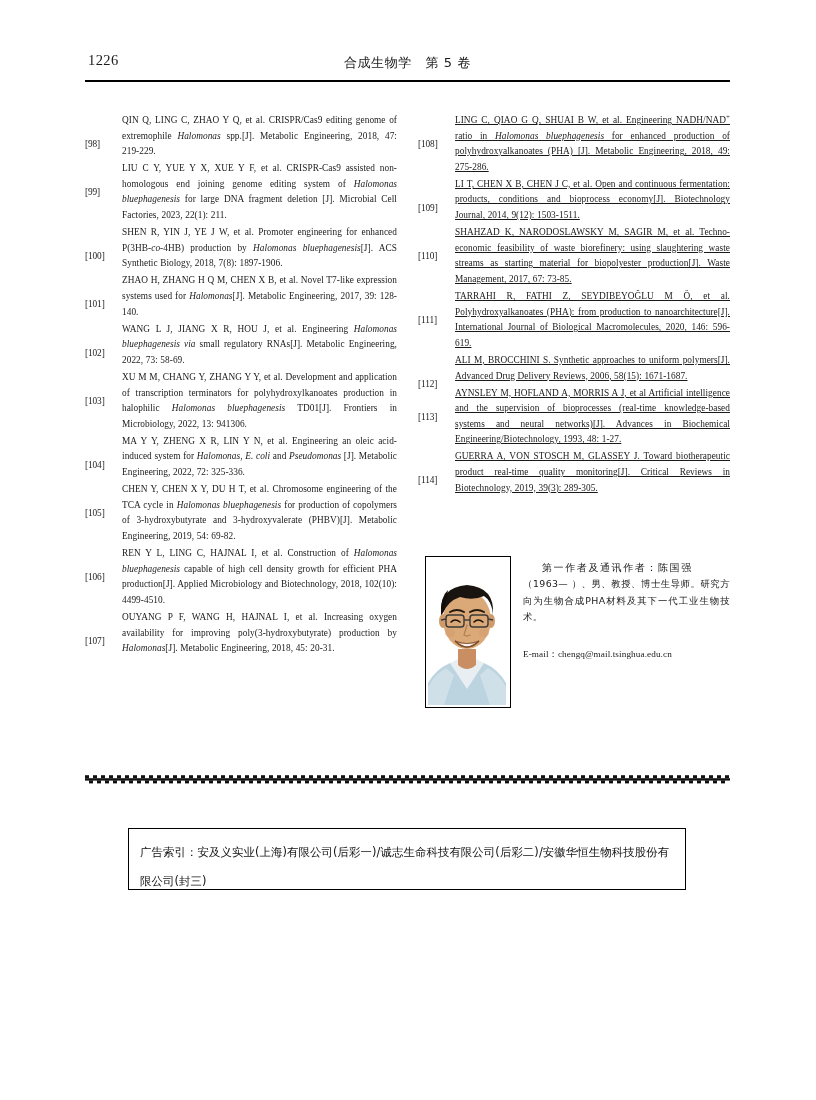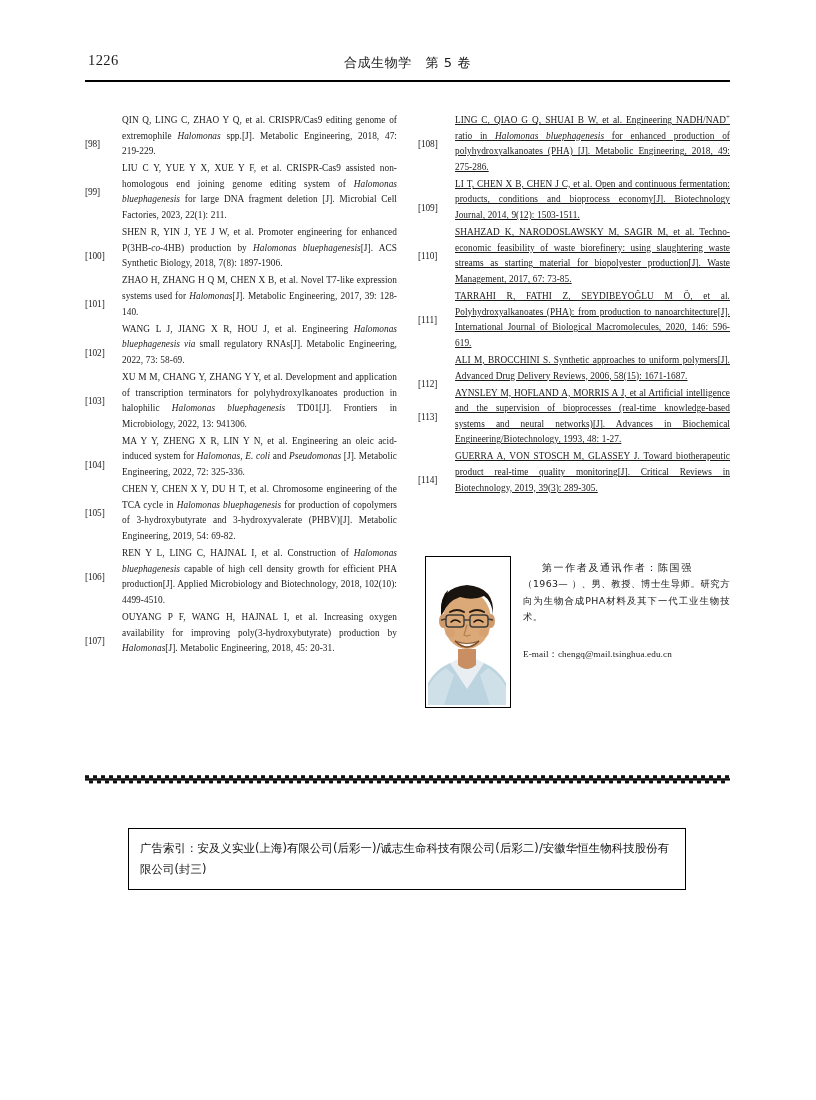--- a/index.html
+++ b/index.html
@@ -172,21 +172,21 @@
     border: 1.6px solid #000;
     box-sizing: border-box;
   }
   .adbox-text {
     position: absolute;
     left: 11px;
     top: 9px;
     width: 536px;
     font-family: "DejaVu Sans", sans-serif;
     font-size: 11.4px;
-    line-height: 21px;
+    line-height: 29px;
     letter-spacing: 0.1px;
     color: #111;
   }
 </style>
 </head>
 <body>
 
 <div class="page">
 
   <div class="runhead">

